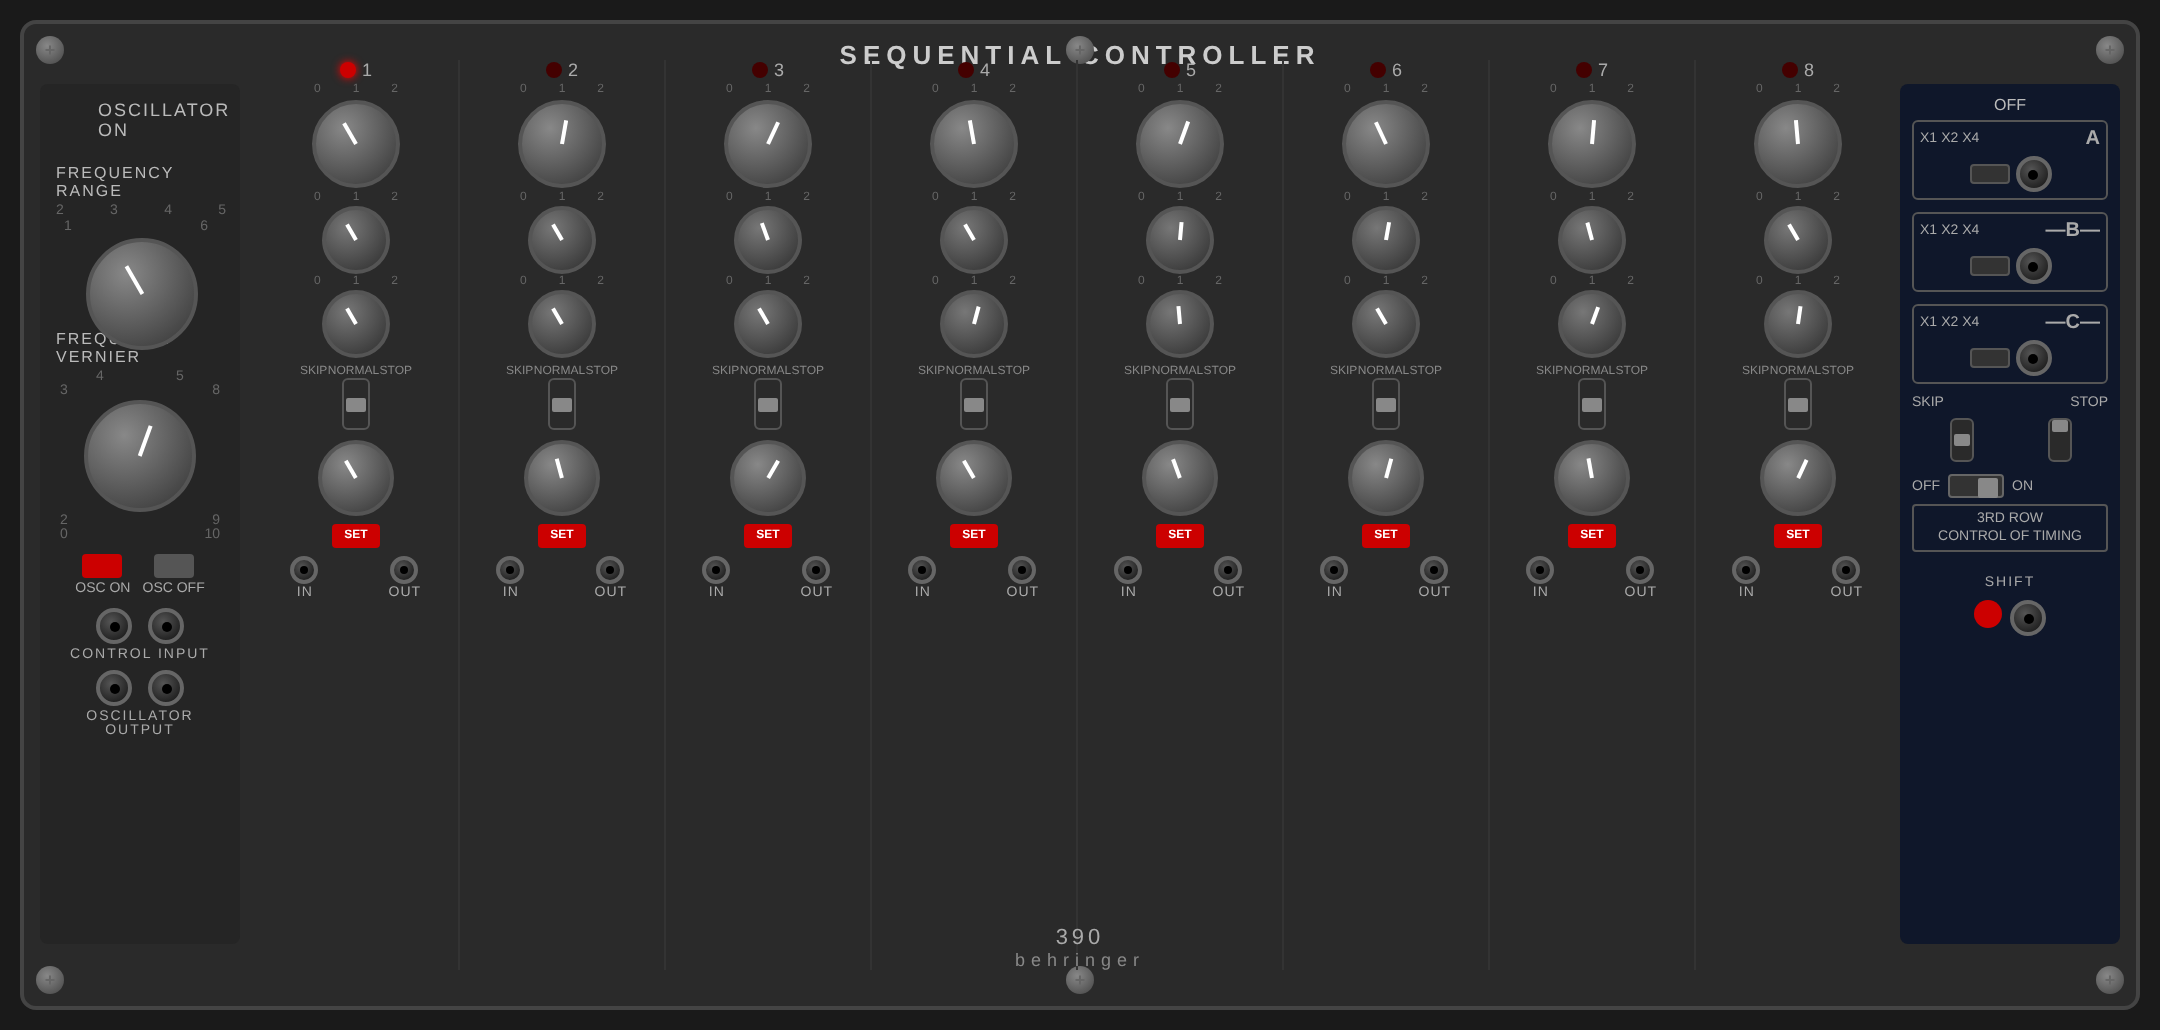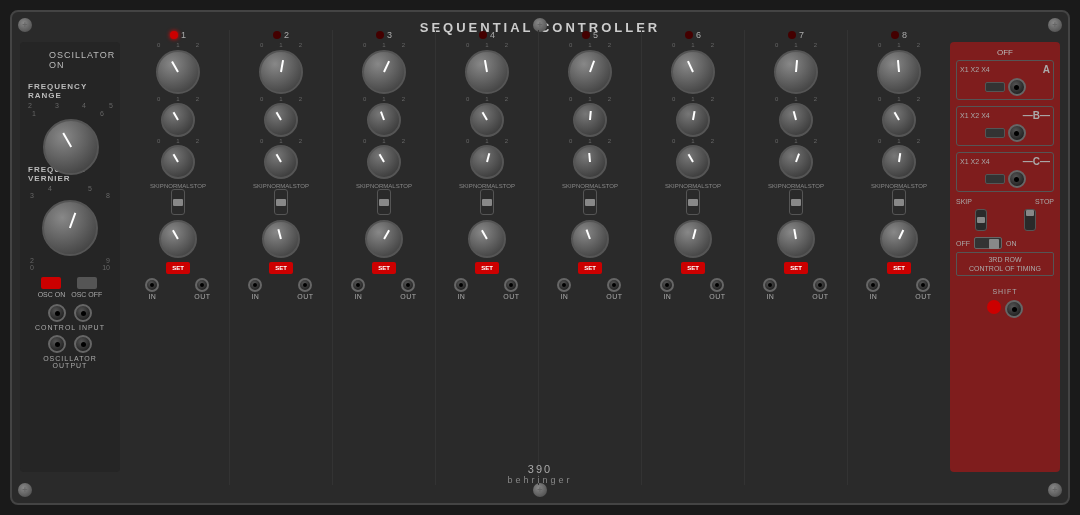--- a/index.html
+++ b/index.html
@@ -66,21 +66,20 @@
       font-size: 9px;
       letter-spacing: 1px;
       margin-bottom: 4px;
     }
     .freq-range-label {
       color: #bbb;
       font-size: 8px;
       letter-spacing: 1px;
       margin-top: 8px;
       margin-bottom: 2px;
-      font-weight: bold;
     }
     
     .knob {
       border-radius: 50%;
       display: flex;
       align-items: center;
       justify-content: center;
       position: relative;
       cursor: pointer;
     }
@@ -186,21 +185,21 @@
       margin: 2px auto;
     }
 
     
     .right-panel {
       position: absolute;
       right: 8px;
       top: 30px;
       width: 110px;
       height: 430px;
-      background: #7f1d1d;
+      background: #0f172a;
       border-radius: 4px;
       padding: 6px;
     }
 
     
     .brand-area {
       position: absolute;
       bottom: 18px;
       left: 50%;
       transform: translateX(-50%);

